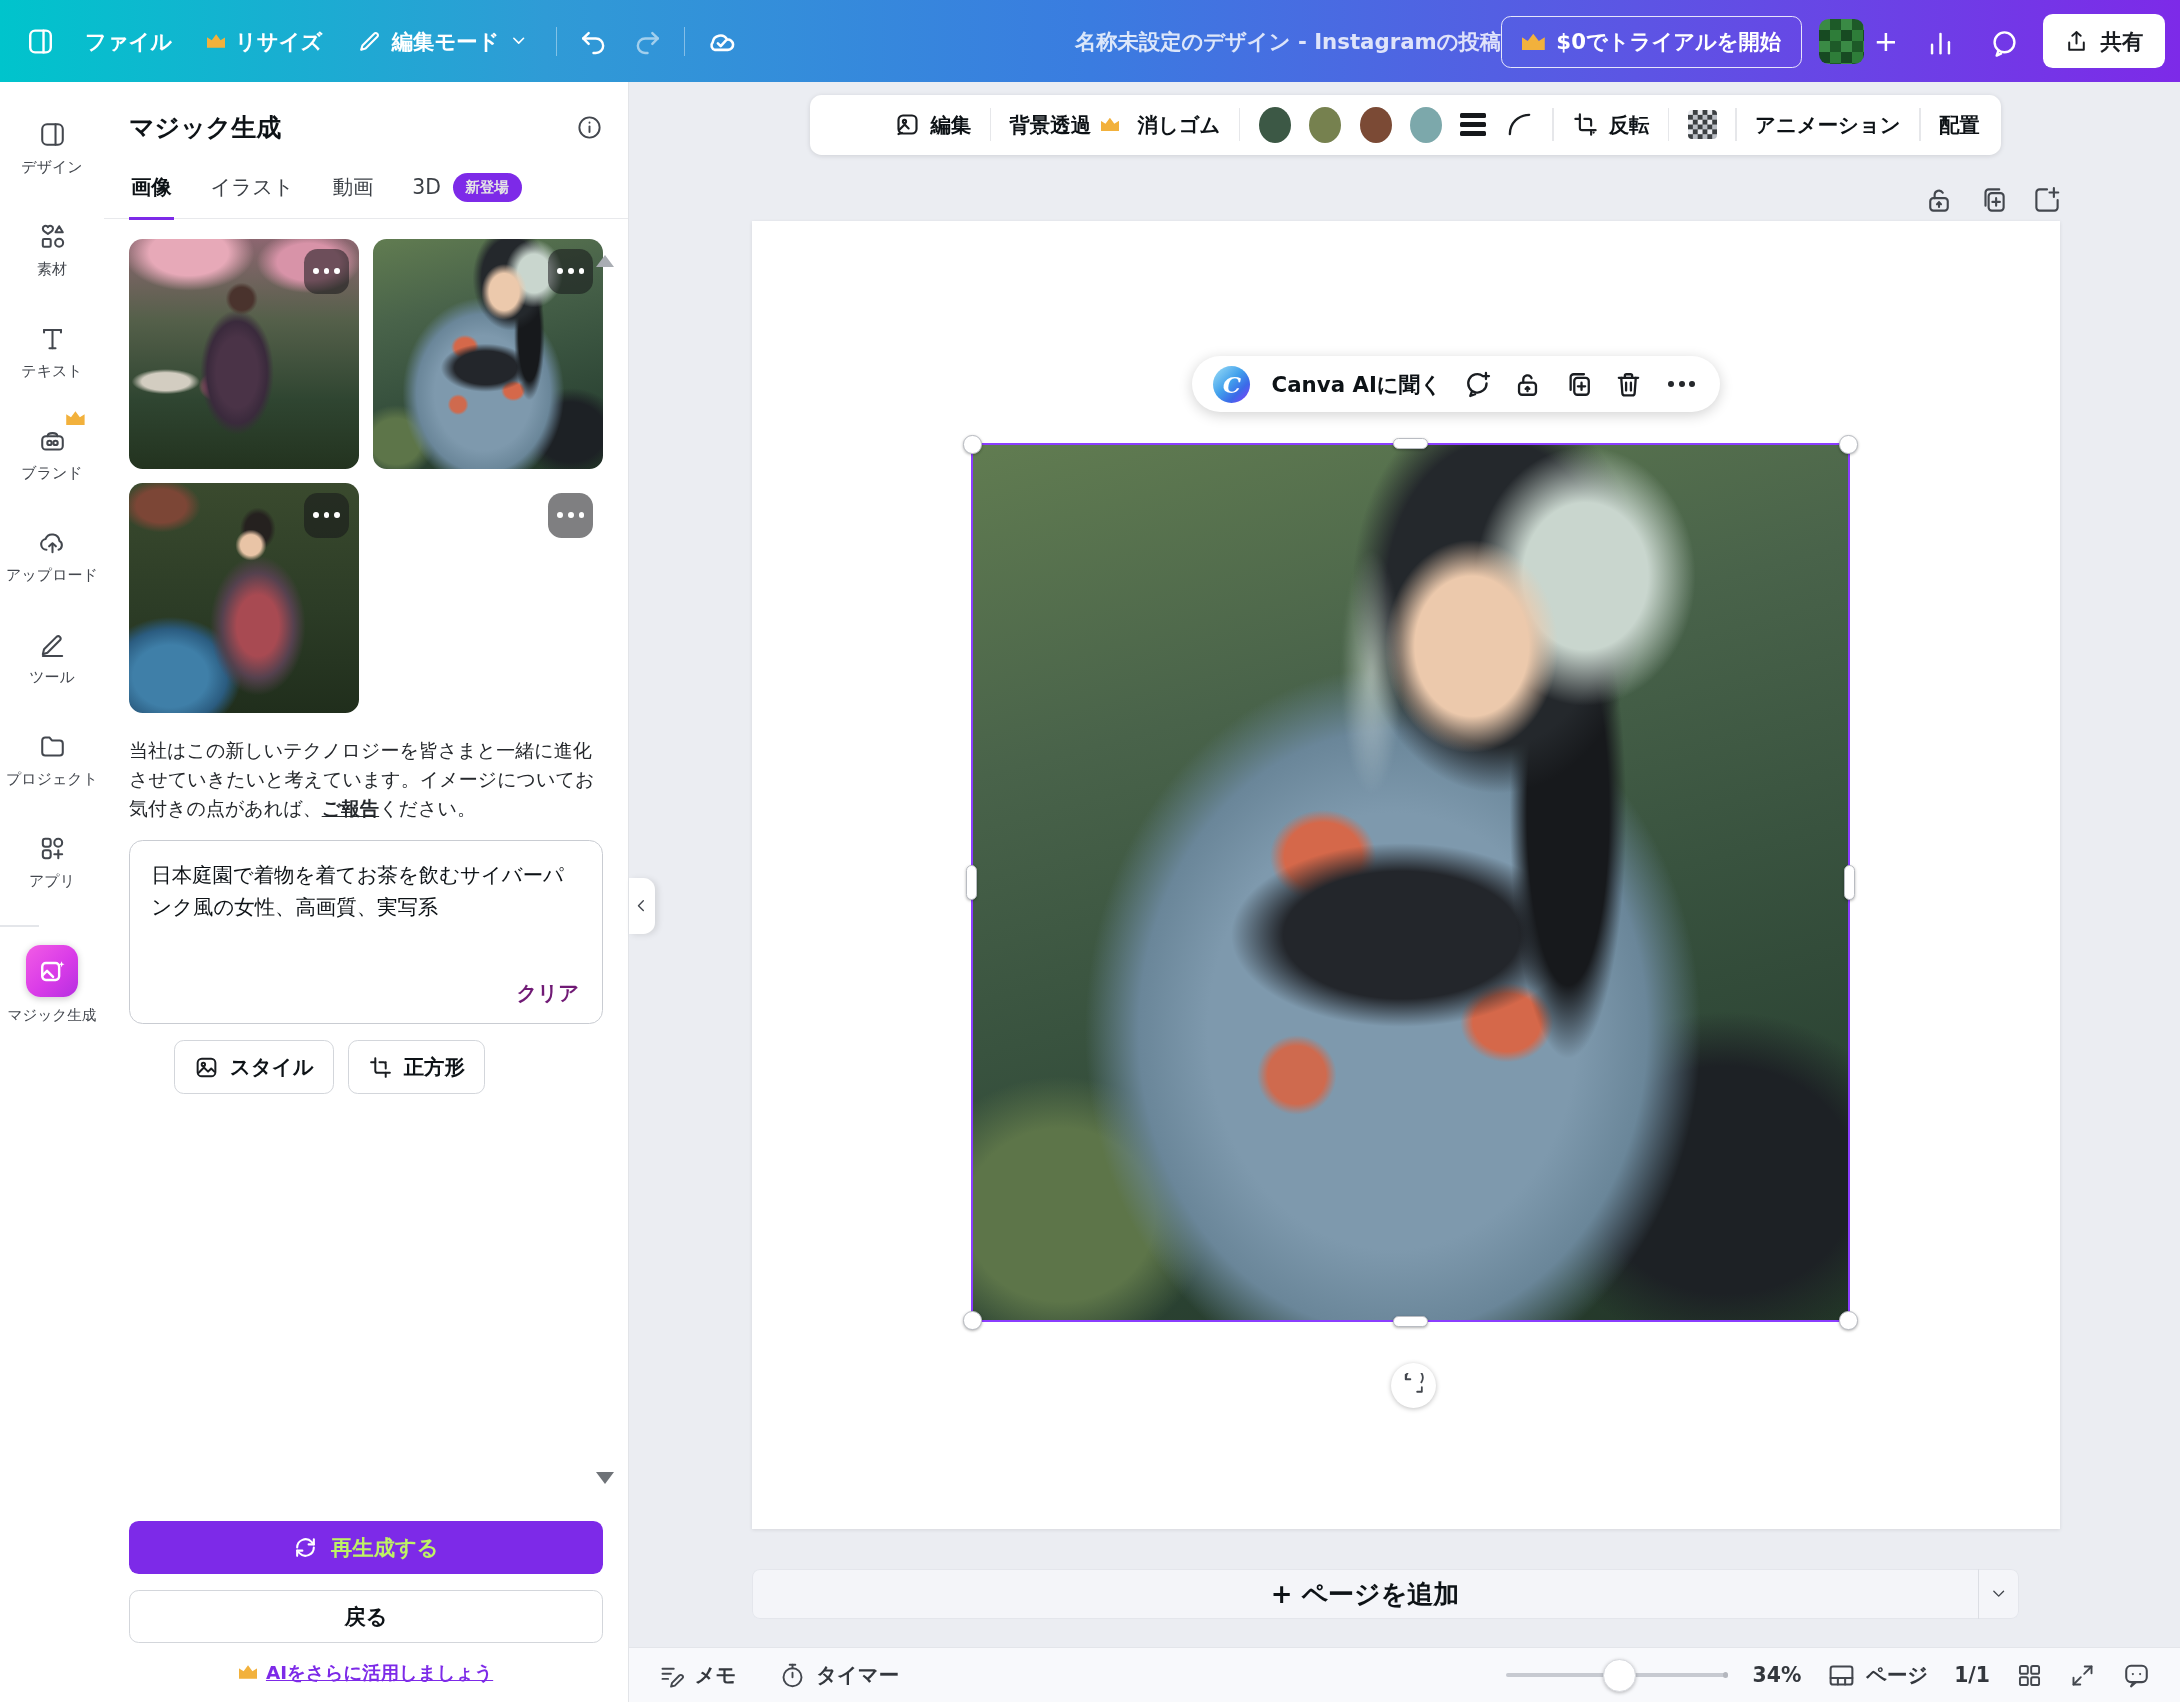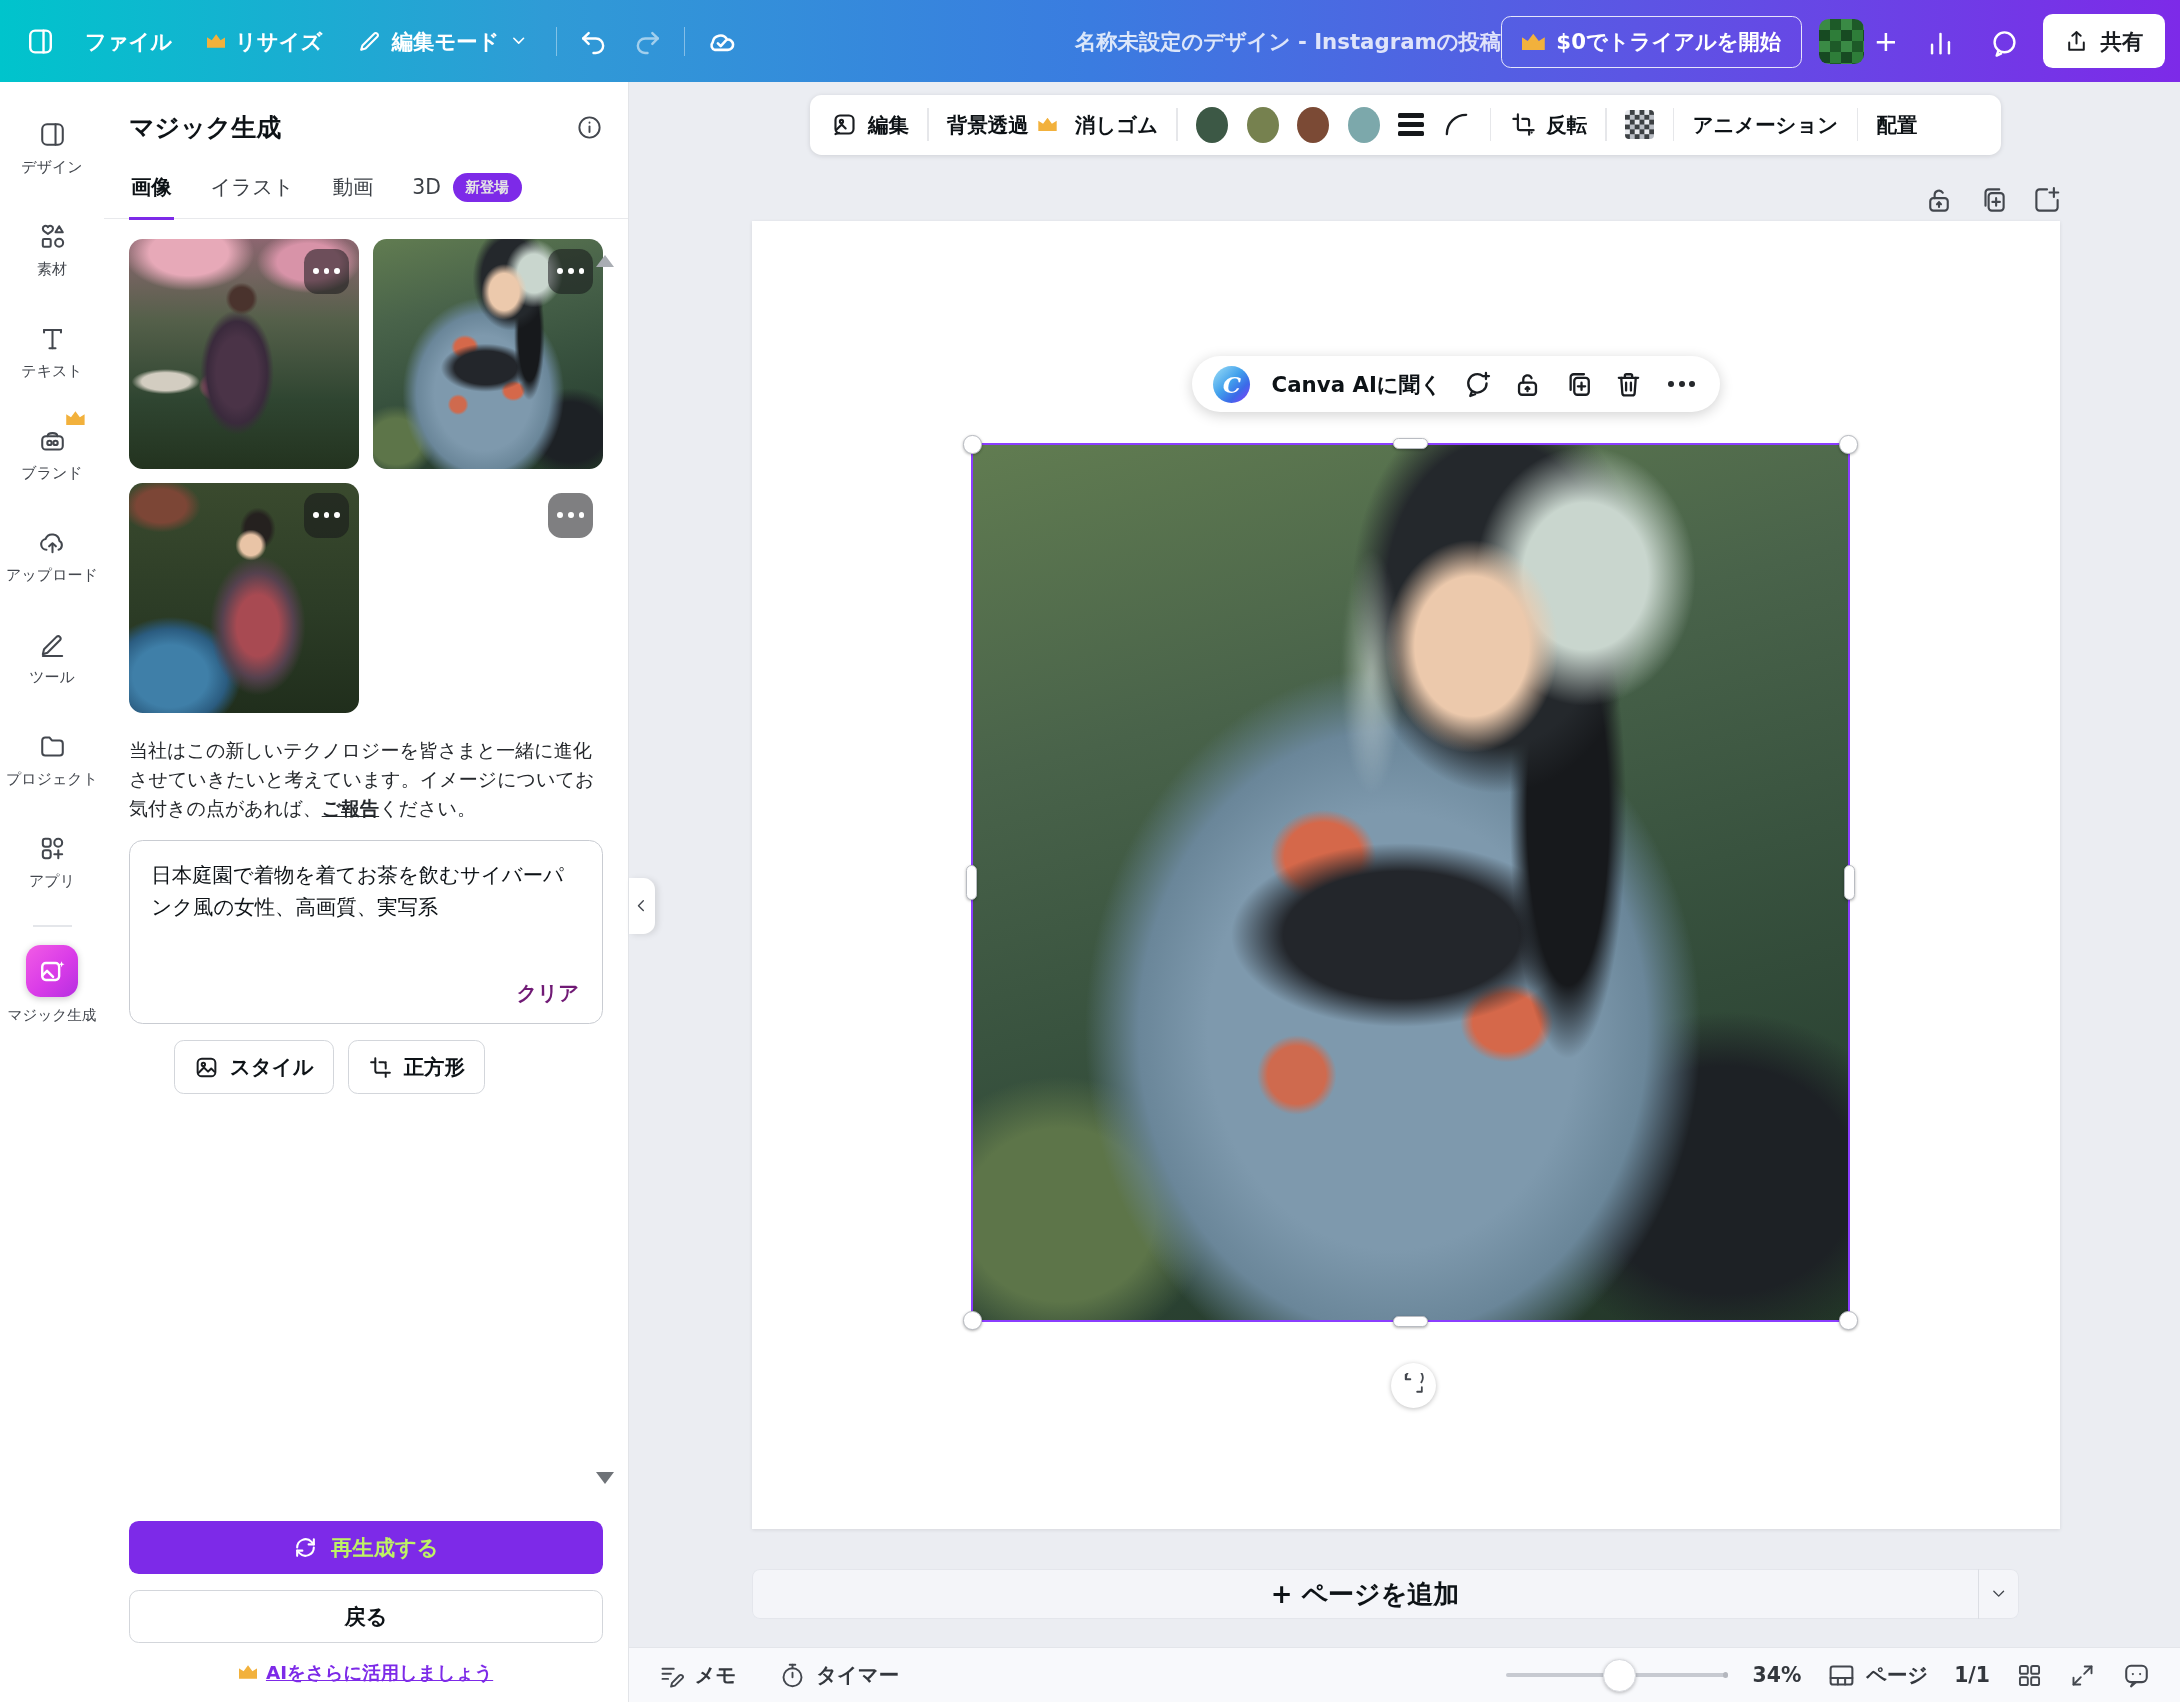--- a/index.html
+++ b/index.html
@@ -33,21 +33,21 @@
   .tb-iconbtn { width:50px; height:50px; border-radius:9.7px; display:flex; align-items:center;
     justify-content:center; cursor:pointer; }
   .share-btn { background:#fff; color:#1a1d21; display:flex; align-items:center; gap:11.6px;
     border-radius:9.7px; padding:12.6px 21.3px; font-size:21.3px; font-weight:700; cursor:pointer; }
   .crown { width:23px; height:16.5px; background:#f2b13c; flex:0 0 auto;
     clip-path:polygon(0 100%,0 22%,26% 44%,50% 0,74% 44%,100% 22%,100% 100%); }
   .crown.sm { width:18.4px; height:13.6px; }
 
   
   .rail { position:absolute; top:82px; left:0; bottom:0; width:104px; background:#fff; z-index:40;
-    display:flex; flex-direction:column; align-items:center; padding-top:15.5px; }
+    display:flex; flex-direction:column; align-items:flex-start; padding-top:15.5px; }
   .rail-item { width:100%; height:102px; display:flex; flex-direction:column; align-items:center;
     justify-content:center; gap:8.7px; color:#43474e; font-size:15px; cursor:pointer; position:relative; }
   .rail-item .rlabel { max-width:101px; overflow:hidden; white-space:nowrap; }
   .rail-crown { position:absolute; top:7.8px; right:19.4px; }
   .rail-sep { width:39px; height:1.9px; background:#e4e6ea; margin:11.6px 0 9.7px; }
   .magic-tile { width:52px; height:52px; border-radius:14.6px; box-shadow:0 1.9px 7.8px rgba(0,0,0,.20);
     background:linear-gradient(135deg,#f25ce5 0%,#d93be8 55%,#b52fe0 100%);
     display:flex; align-items:center; justify-content:center; }
 
   
@@ -133,21 +133,21 @@
     radial-gradient(28% 42% at 54% 66%, #1f262e 0 52%, transparent 77%),
     radial-gradient(8% 16% at 65% 70%, #c96a2f 0 55%, transparent 78%),
     radial-gradient(6% 6% at 44% 60%, #c髪 0 0, transparent 0),
     radial-gradient(6% 6% at 44% 62%, #c4536a 0 55%, transparent 78%),
     linear-gradient(180deg,#6d4a33 0%,#475237 45%,#2e3a28 100%); }
 
   
   .canvas { position:absolute; left:629px; top:82px; right:0; bottom:55px; background:#ebedf2; overflow:hidden; }
   .ctx-toolbar { position:absolute; left:181px; top:12.6px; width:1191px; height:60px; background:#fff;
     border-radius:11.6px; box-shadow:0 1px 4.9px rgba(20,20,30,.13); display:flex; align-items:center;
-    padding:0 21.3px; gap:18.4px; font-size:20.4px; font-weight:600; color:#0d1216; z-index:20; }
+    padding:0 21.3px; gap:18.4px; font-size:20.4px; font-weight:600; color:#0d1216; z-index:20;justify-content:flex-end; }
   .ct-item { display:flex; align-items:center; gap:9.7px; cursor:pointer; white-space:nowrap; }
   .vdiv { width:1.5px; height:33px; background:#e6e7ea; flex:0 0 auto; }
   .color-dot { width:32px; height:36px; border-radius:50%; cursor:pointer; flex:0 0 auto; }
   .bars-icon { display:flex; flex-direction:column; gap:3.9px; cursor:pointer; }
   .bars-icon i { display:block; width:26px; height:4.9px; background:#15181b; border-radius:1.5px; }
   .checker { width:29px; height:29px; border-radius:3.9px; cursor:pointer;
     background:conic-gradient(#3c4043 25%, #b9bdc4 0 50%, #3c4043 0 75%, #e8eaee 0); background-size:9.7px 9.7px; }
   .page-icons { position:absolute; top:103px; right:118px; display:flex; gap:24px; z-index:5; }
   .pg-ic { cursor:pointer; }
   .page-sheet { position:absolute; left:123px; top:139px; width:1308px; height:1308px; background:#fff;

